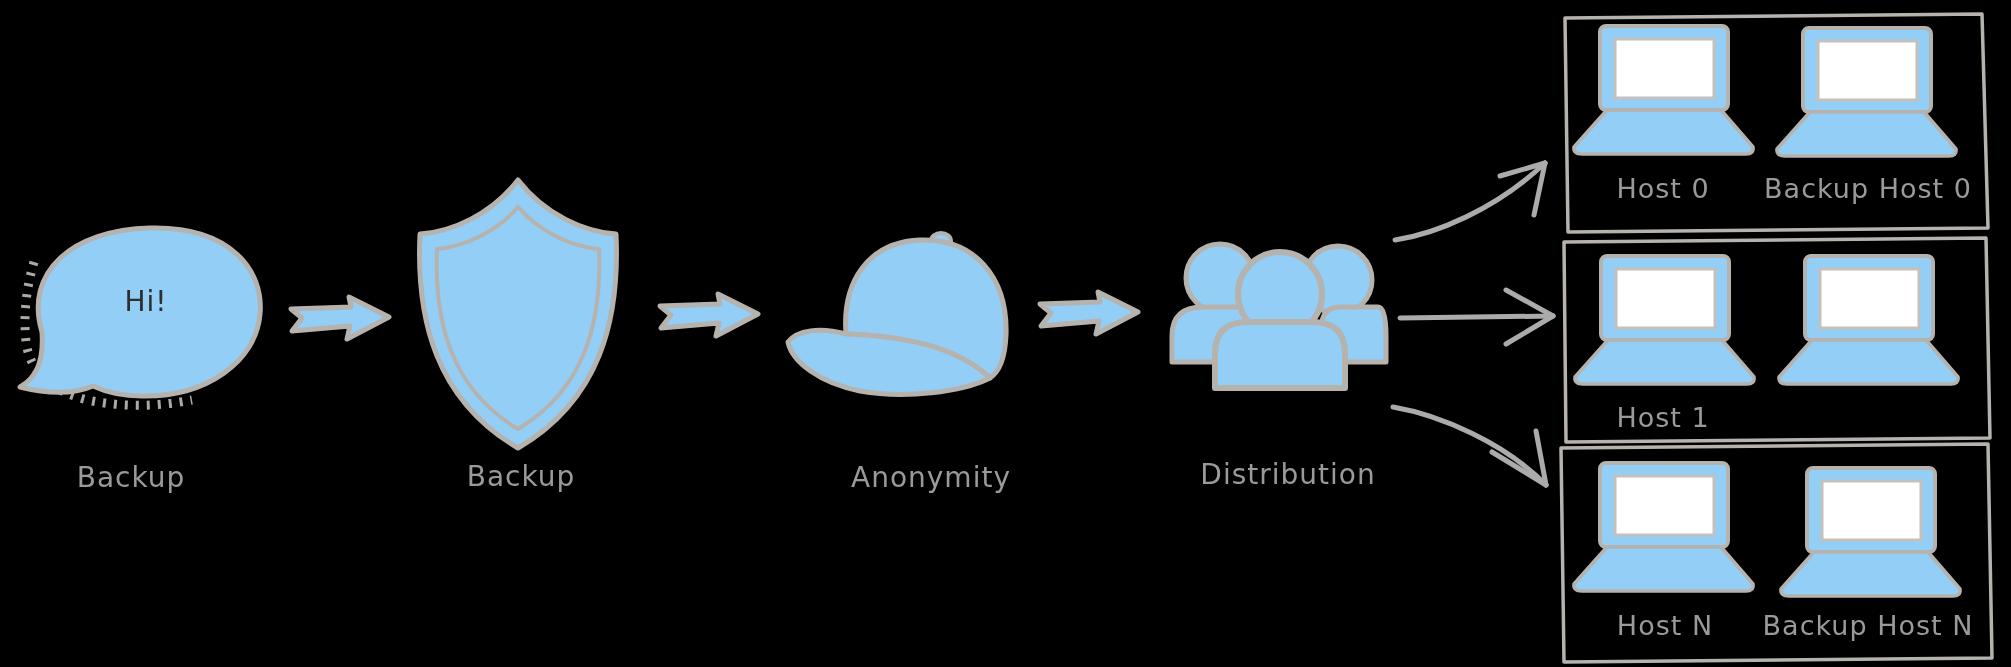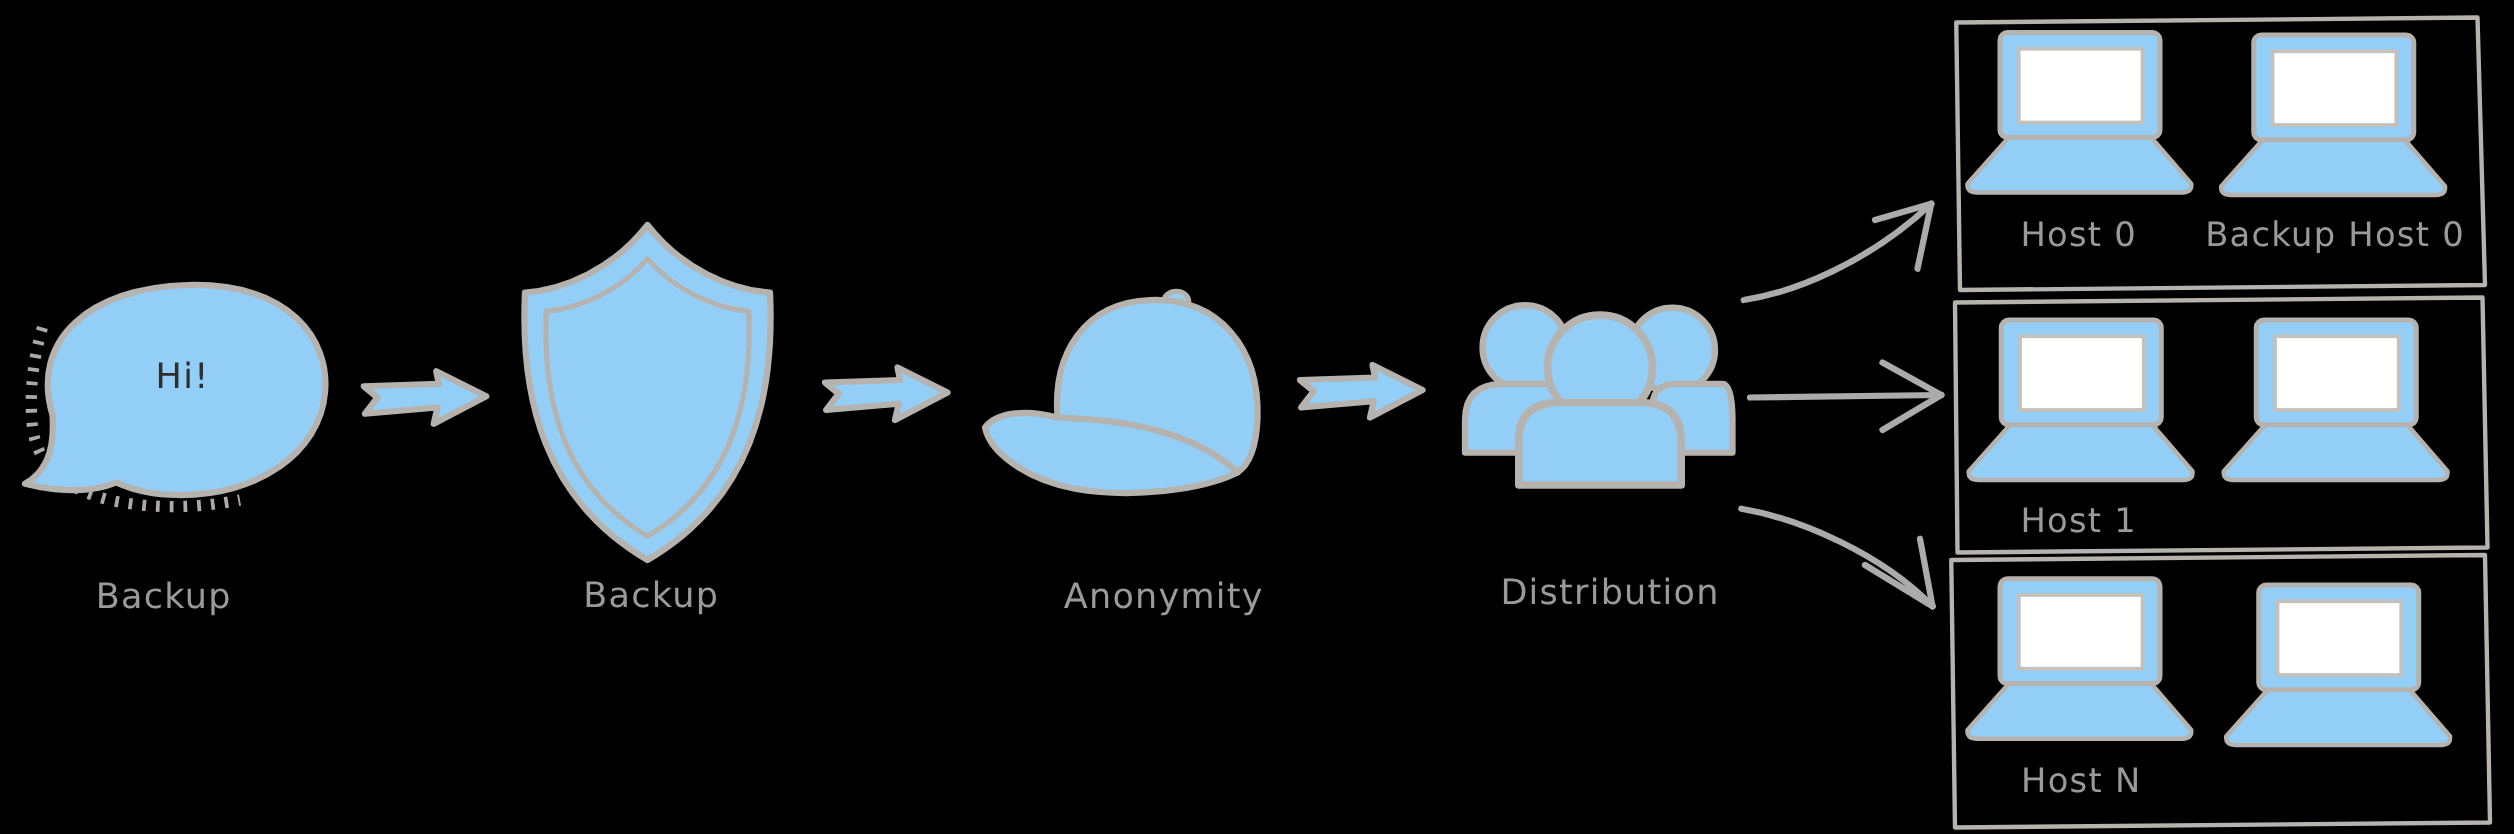--- a/index.html
+++ b/index.html
@@ -176,13 +176,14 @@
   <div class="label" style="left:521px;top:476px;">Backup</div>
   <div class="label" style="left:931px;top:477px;">Anonymity</div>
   <div class="label" style="left:1288px;top:474px;">Distribution</div>
 
   <div class="label host-label" style="left:1663px;top:188px;">Host 0</div>
   <div class="label host-label" style="left:1868px;top:188px;">Backup Host 0</div>
 
   <div class="label host-label" style="left:1663px;top:417px;">Host 1</div>
 
   <div class="label host-label" style="left:1665px;top:625px;">Host N</div>
+  <div class="label host-label" style="left:1868px;top:625px;">Backup Host N</div>
 </div>
 
 </body></html>

